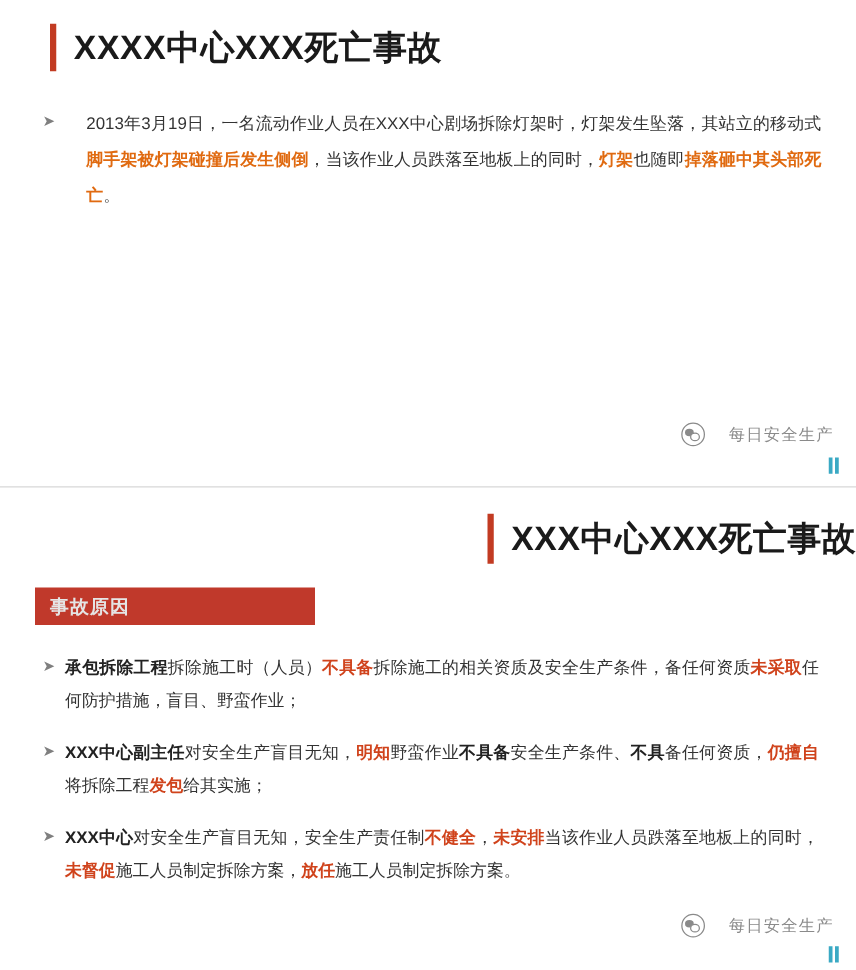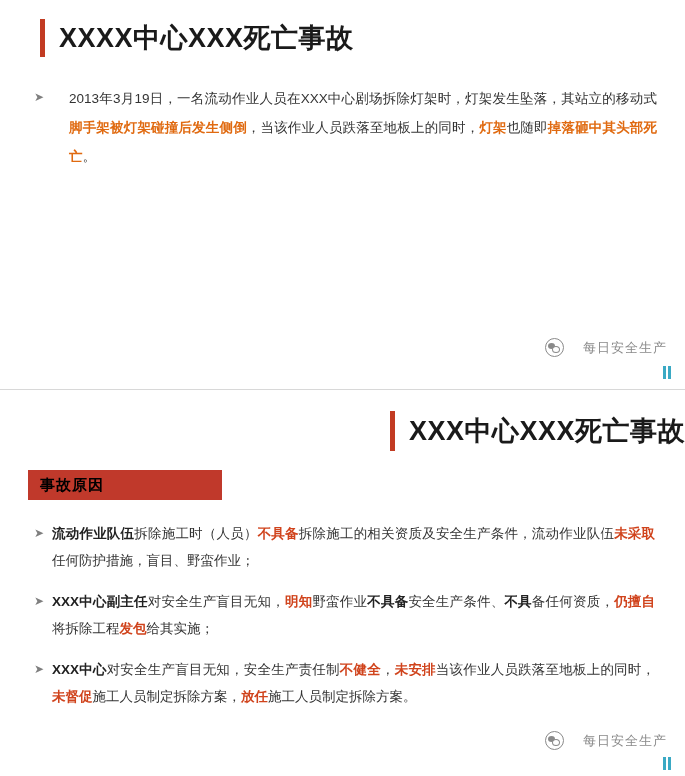--- a/index.html
+++ b/index.html
@@ -61,24 +61,24 @@
     margin: 20px 0 0 24px;
     height: 42px;
     justify-content: flex-end;
   }
   .s2-title-row .title-bar { height: 40px; }
   .s2-title { font-size: 27px; line-height: 40px; }
 
   
   .section-heading {
     margin: 18px 0 0 28px;
-    width: 194px;
+    width: 224px;
     height: 30px;
     background: #c0392b;
-    color: #000000;
+    color: #e5e5e5;
     font-size: 15px;
     font-weight: bold;
     display: flex;
     align-items: center;
     padding-left: 12px;
     box-sizing: border-box;
     letter-spacing: 1px;
   }
 
   
@@ -219,21 +219,21 @@
   <div class="title-row s2-title-row">
     <div class="title-bar"></div>
     <div class="slide-title s2-title">XXX中心XXX死亡事故</div>
   </div>
 
   <div class="section-heading">事故原因</div>
 
   <ul class="bullet-list s2-list">
     <li class="bullet-item">
       <span class="bullet-marker">➤</span>
-      <span class="bullet-text"><span class="bold">流动作业队伍</span><span>拆除施工时（人员）</span><span class="hl-red">不具备</span><span>拆除施工的相关资质及安全生产条件，流动作业队伍</span><span class="hl-red">未采取</span><span>任何防护措施，盲目、野蛮作业；</span></span>
+      <span class="bullet-text"><span class="bold">承包拆除工程</span><span>拆除施工时（人员）</span><span class="hl-red">不具备</span><span>拆除施工的相关资质及安全生产条件，备任何资质</span><span class="hl-red">未采取</span><span>任何防护措施，盲目、野蛮作业；</span></span>
     </li>
     <li class="bullet-item">
       <span class="bullet-marker">➤</span>
       <span class="bullet-text"><span class="bold">XXX中心副主任</span><span>对安全生产盲目无知，</span><span class="hl-red">明知</span><span>野蛮作业</span><span class="bold">不具备</span><span>安全生产条件、</span><span class="bold">不具</span><span>备任何资质，</span><span class="hl-red">仍擅自</span><span>将拆除工程</span><span class="hl-red">发包</span><span>给其实施；</span></span>
     </li>
     <li class="bullet-item">
       <span class="bullet-marker">➤</span>
       <span class="bullet-text"><span class="bold">XXX中心</span><span>对安全生产盲目无知，安全生产责任制</span><span class="hl-red">不健全</span><span>，</span><span class="hl-red">未安排</span><span>当该作业人员跌落至地板上的同时，</span><span class="hl-red">未督促</span><span>施工人员制定拆除方案，</span><span class="hl-red">放任</span><span>施工人员制定拆除方案。</span></span>
     </li>
   </ul>

